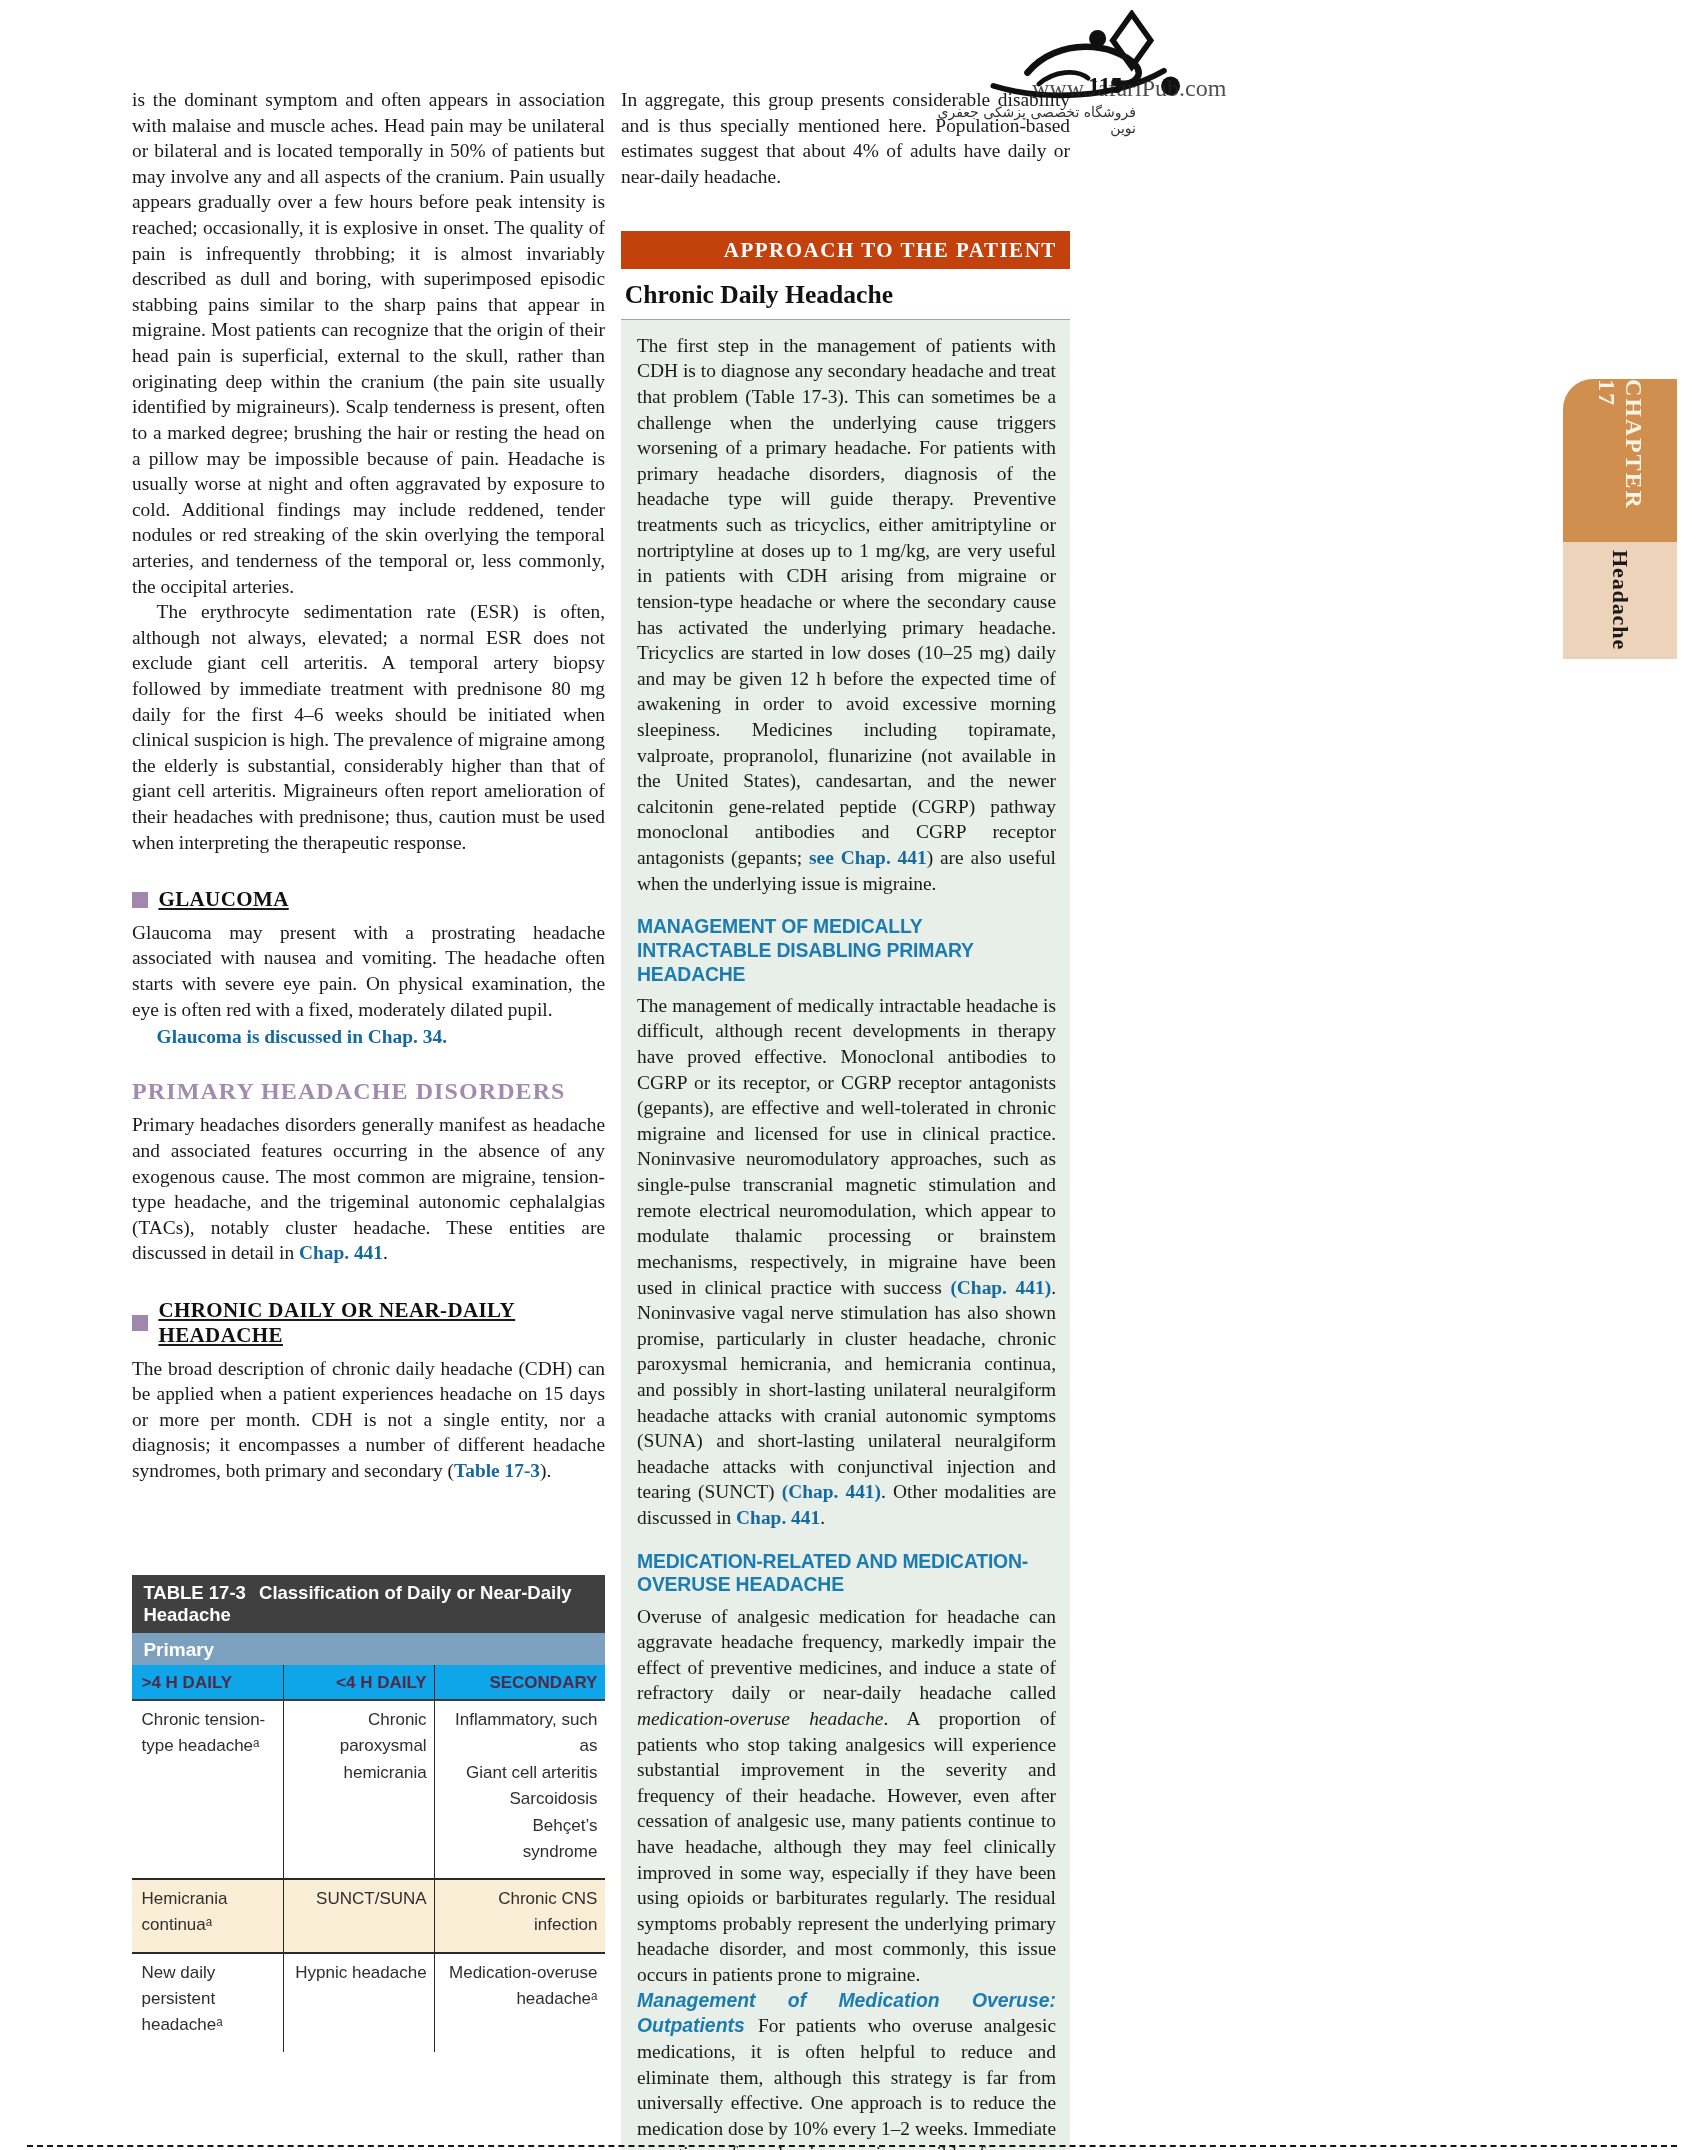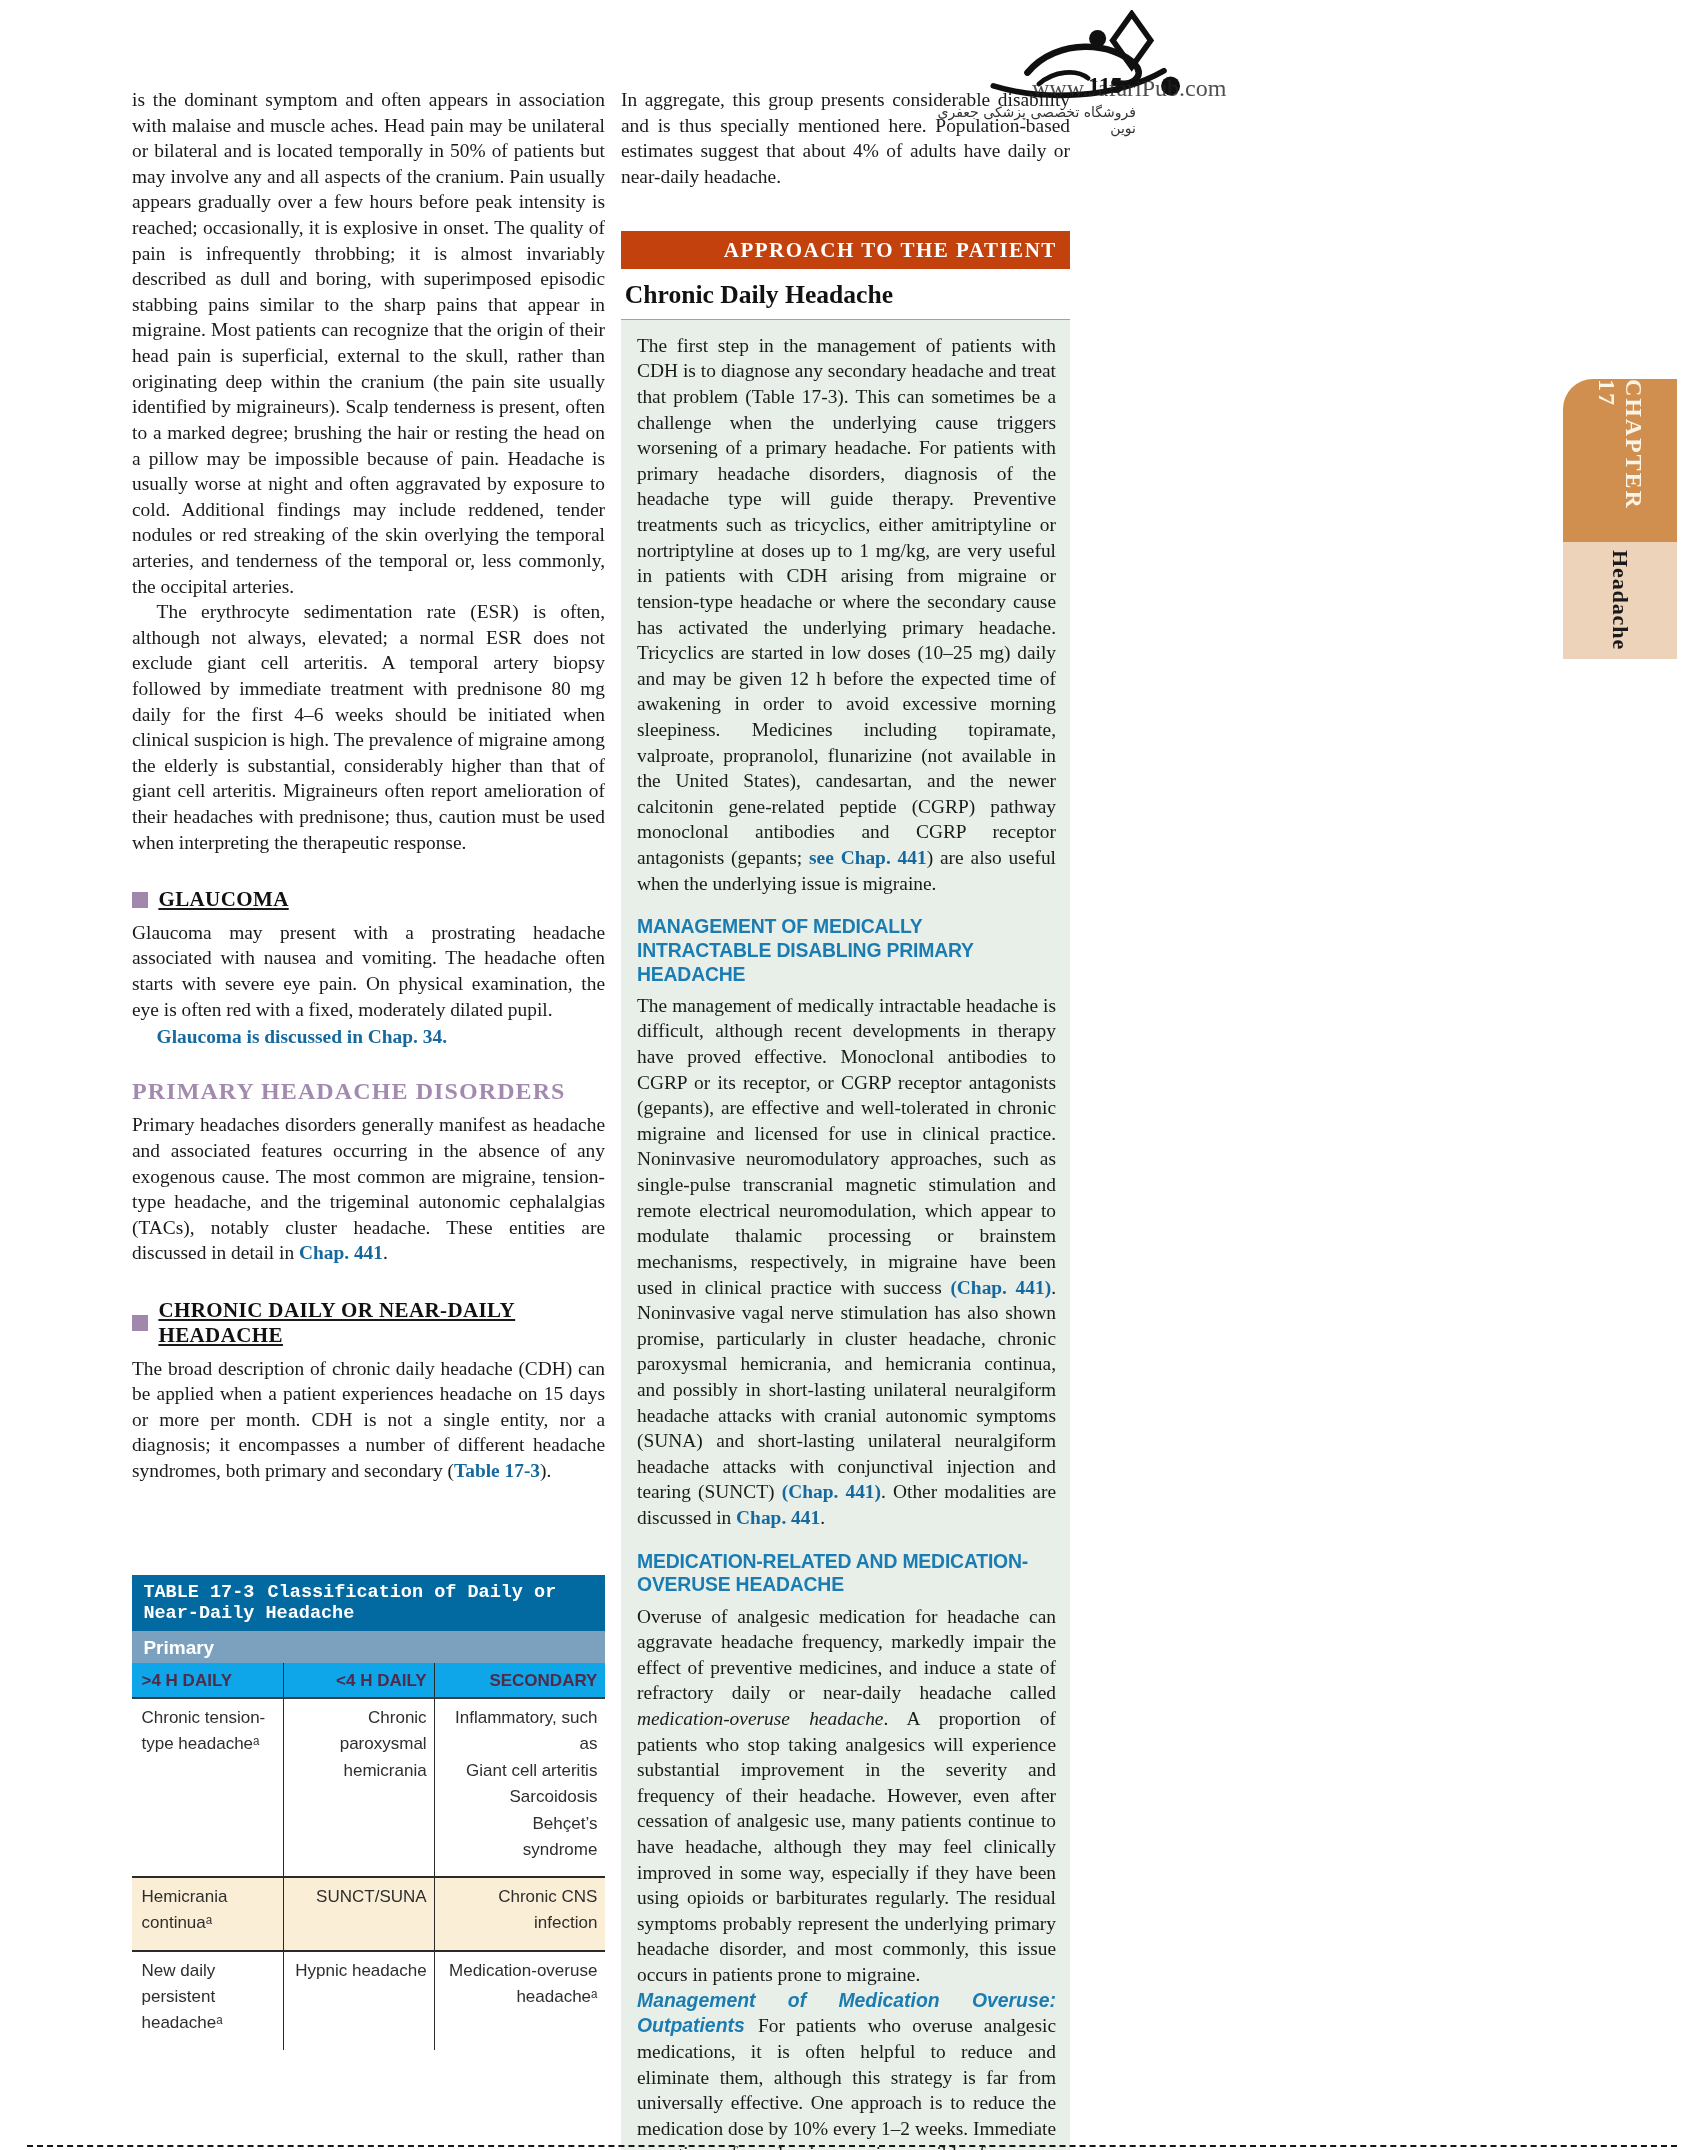--- a/index.html
+++ b/index.html
@@ -32,21 +32,21 @@
     font-weight:bold; font-size:21px; letter-spacing:0.4px; color:#111;
   }
   .purple-heading {
     color:#A38BB0; font-weight:bold; font-size:24px; letter-spacing:1.1px;
     margin:28px 0 7.6px 0;
   }
 
   
   .t173-wrap { margin-top:91px; font-family:"Liberation Sans", sans-serif; }
   .t-title {
-    background:#0369a1; color:#ffffff; font-family:Liberation Mono, monospace;
+    background:#404040; color:#ffffff; font-family:Liberation Sans, sans-serif;
     font-weight:bold; font-size:18.5px; padding:7.6px 9.5px 6.6px 11.4px;
   }
   .t-title .lbl { margin-right:13.2px; }
   .t-section {
     background:#7BA1BE; color:#ffffff; font-weight:bold; font-size:19px;
     padding:5.7px 9.5px 4.7px 11.4px;
   }
   table.t173 { width:100%; border-collapse:collapse; table-layout:fixed; }
   table.t173 th {
     background:#0ea5e9; color:#4F2B49; font-weight:bold; font-size:17px;

